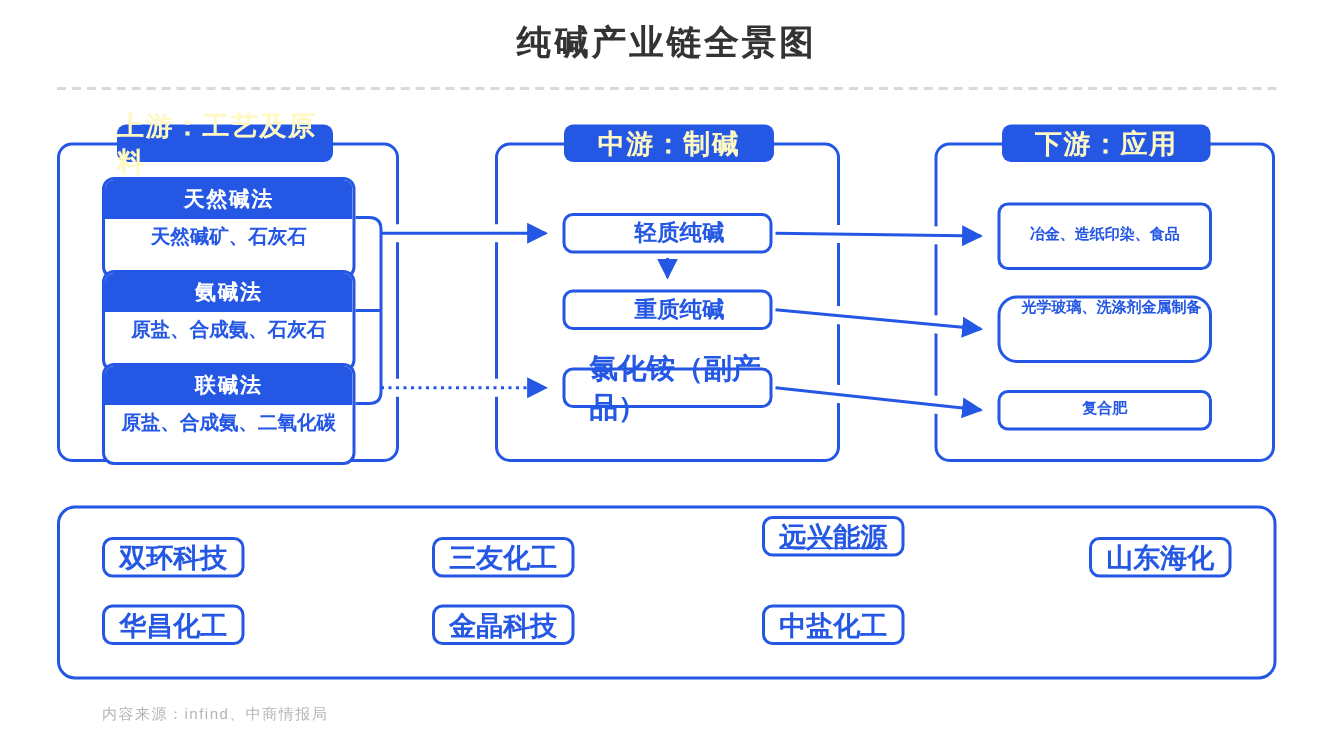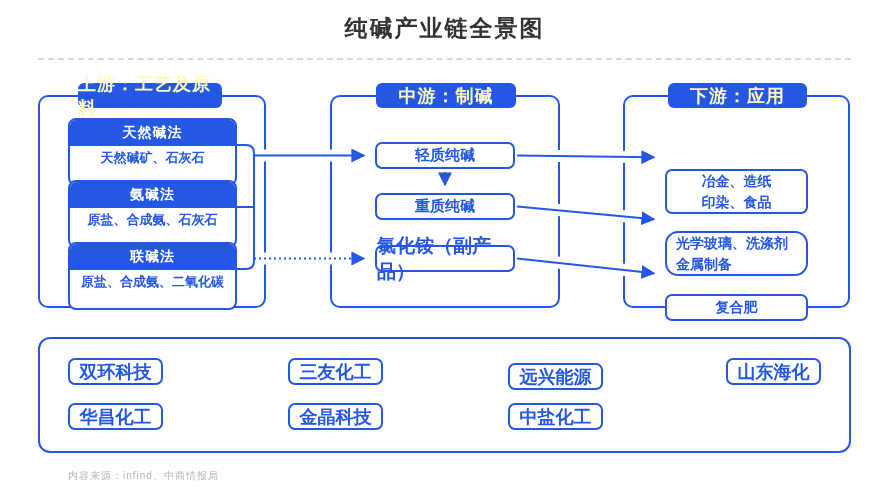--- a/index.html
+++ b/index.html
@@ -34,33 +34,33 @@
            border:2px solid var(--primary); border-radius:8px; overflow:hidden; background:#fff; }
   .group.g1 { top:118px; } .group.g2 { top:180px; } .group.g3 { top:242px; }
   .group .method { height:26px; background:var(--primary); color:#fff; font-size:14px;
                    font-weight:bold; display:flex; align-items:center; justify-content:center; letter-spacing:1px; }
   .group .materials { height:24px; color:var(--primary); font-size:13px; font-weight:bold;
                       display:flex; align-items:center; justify-content:center; }
 
   .node { position:absolute; z-index:3; background:#fff; border:2px solid var(--primary);
           border-radius:7px; color:var(--primary); font-weight:bold;
           display:flex; align-items:center; justify-content:center; }
-  .mid-item { left:375px; width:140px; height:27px; font-size:15px; }
+  .mid-item { left:375px; width:140px; height:27px; font-size:15px;padding-left:16px; }
   .mid-item.m1 { top:142px; } .mid-item.m2 { top:193px; } .mid-item.m3 { top:245px; font-size:19px; }
 
-  .down-item { left:665px; width:143px; font-size:14px; flex-direction:column; line-height:1.45;margin-top:34px; }
+  .down-item { left:665px; width:143px; font-size:10px; line-height:1.45; }
   .down-item.d1 { top:135px; height:45px; }
   .down-item.d2 { top:197px; height:45px; align-items:flex-start; padding-left:9px;border-radius:13px; }
   .down-item.d3 { top:260px; height:27px; }
 
   .companies-box { position:absolute; z-index:1; left:38px; top:337px; width:813px; height:116px;
                    border:2px solid var(--primary); border-radius:12px; }
   .chip { width:95px; height:27px; font-size:18px; z-index:3; border-radius:7px; }
   .chip.c1 { left:68px;  top:358px; } .chip.c2 { left:288px; top:358px; }
-  .chip.c3 { left:508px; top:363px; } .chip.c4 { left:726px; top:358px; }
+  .chip.c3 { left:508px; top:344px;text-decoration:underline; } .chip.c4 { left:726px; top:358px; }
   .chip.c5 { left:68px;  top:403px; } .chip.c6 { left:288px; top:403px; }
   .chip.c7 { left:508px; top:403px; }
 
   .footer { position:absolute; left:36px; top:469px; font-size:10px; color:var(--muted); letter-spacing:1px;margin-left:32px; }
 </style>
 </head>
 <body>
 
 <div id="page">
 

